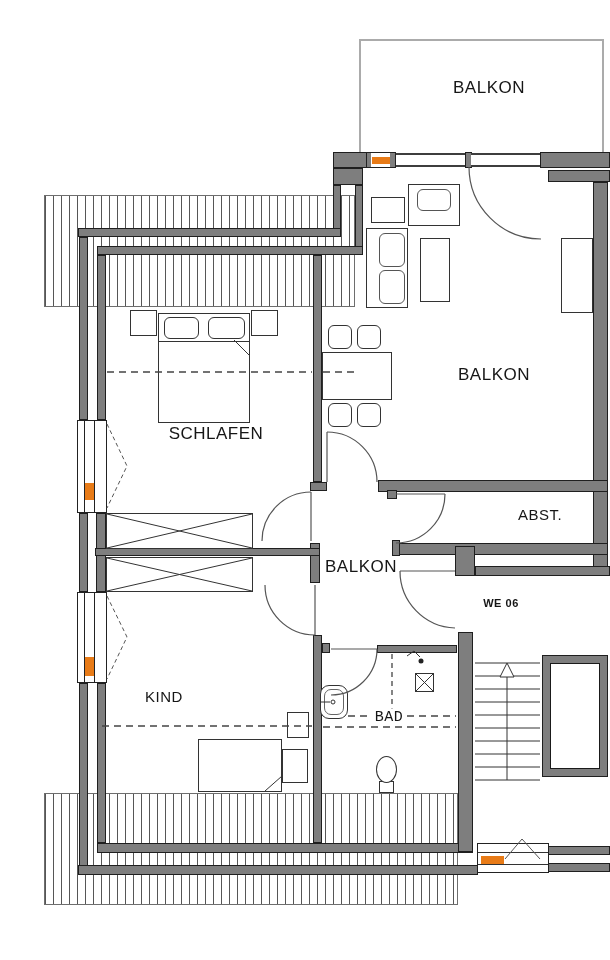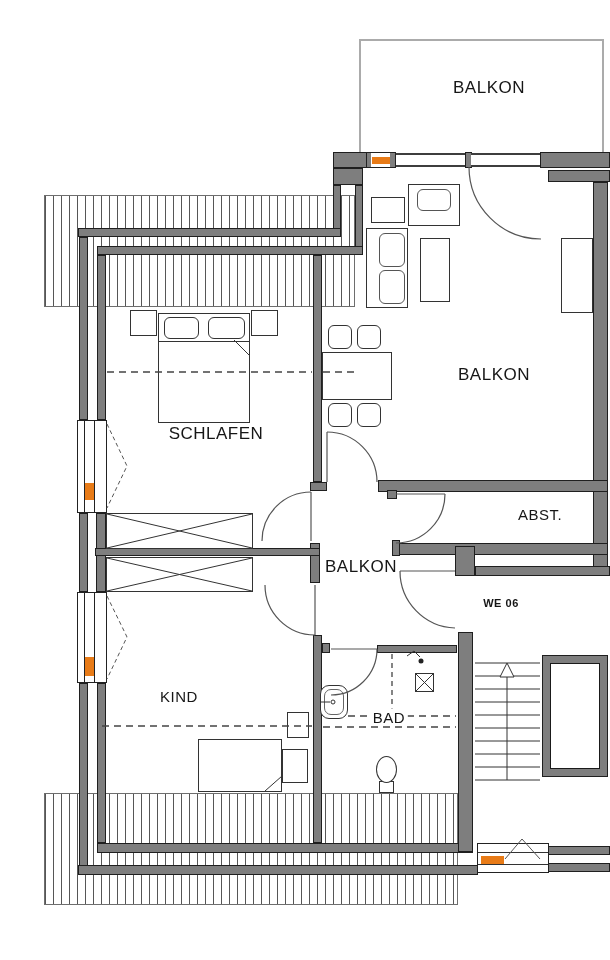--- a/index.html
+++ b/index.html
@@ -208,17 +208,17 @@
       <line x1="507" y1="780" x2="507" y2="676"></line>
     </g>
     <polygon points="507,663 500,677 514,677" fill="#fff" stroke="#333" stroke-width="1"></polygon>
   </svg>
 
   <div class="label" style="left:489px;top:88px;">BALKON</div>
   <div class="label" style="left:494px;top:375px;">BALKON</div>
   <div class="label" style="left:216px;top:434px;">SCHLAFEN</div>
   <div class="label small" style="left:502px;top:514px;margin-left:38px;">ABST.</div>
   <div class="label" style="left:361px;top:567px;">BALKON</div>
-  <div class="label small" style="left:179px;top:696px;">KIND</div>
-  <div class="label small masked" style="left:389px;top:717px;">BAD</div>
+  <div class="label small" style="left:164px;top:696px;">KIND</div>
+  <div class="label small masked" style="left:389px;top:717px;font-family:Liberation Mono, monospace;">BAD</div>
   <div class="label unit" style="left:501px;top:603px;">WE 06</div>
 
 </div>
 
 </body></html>

